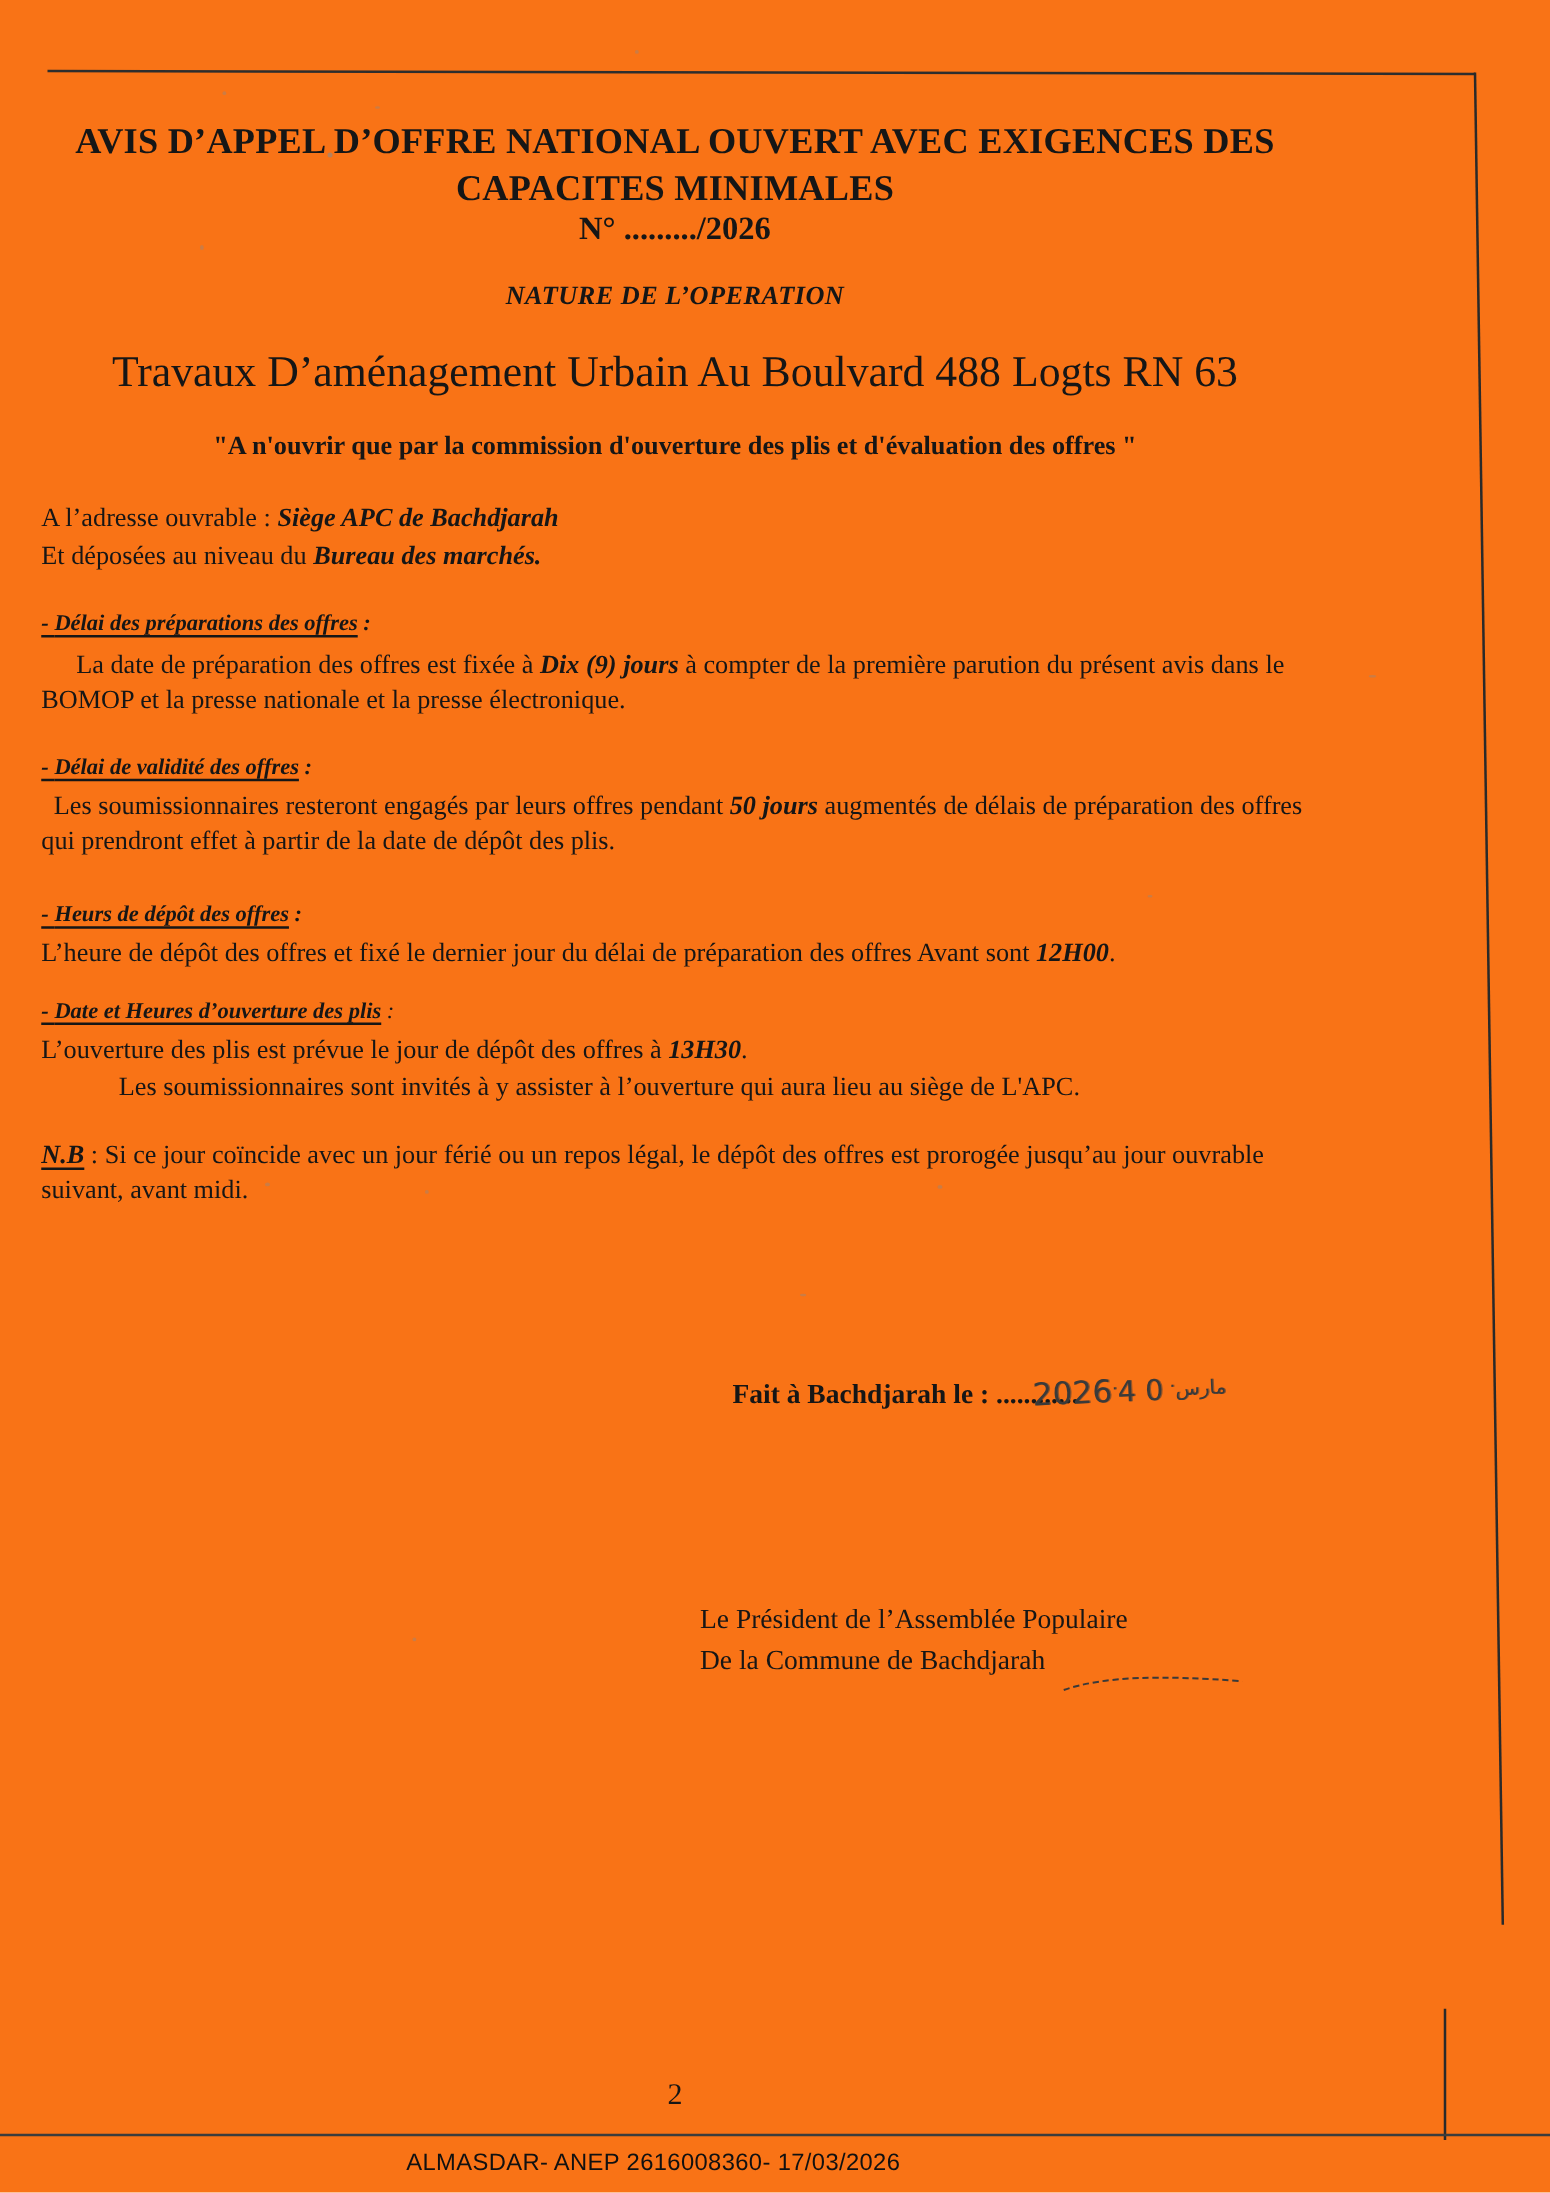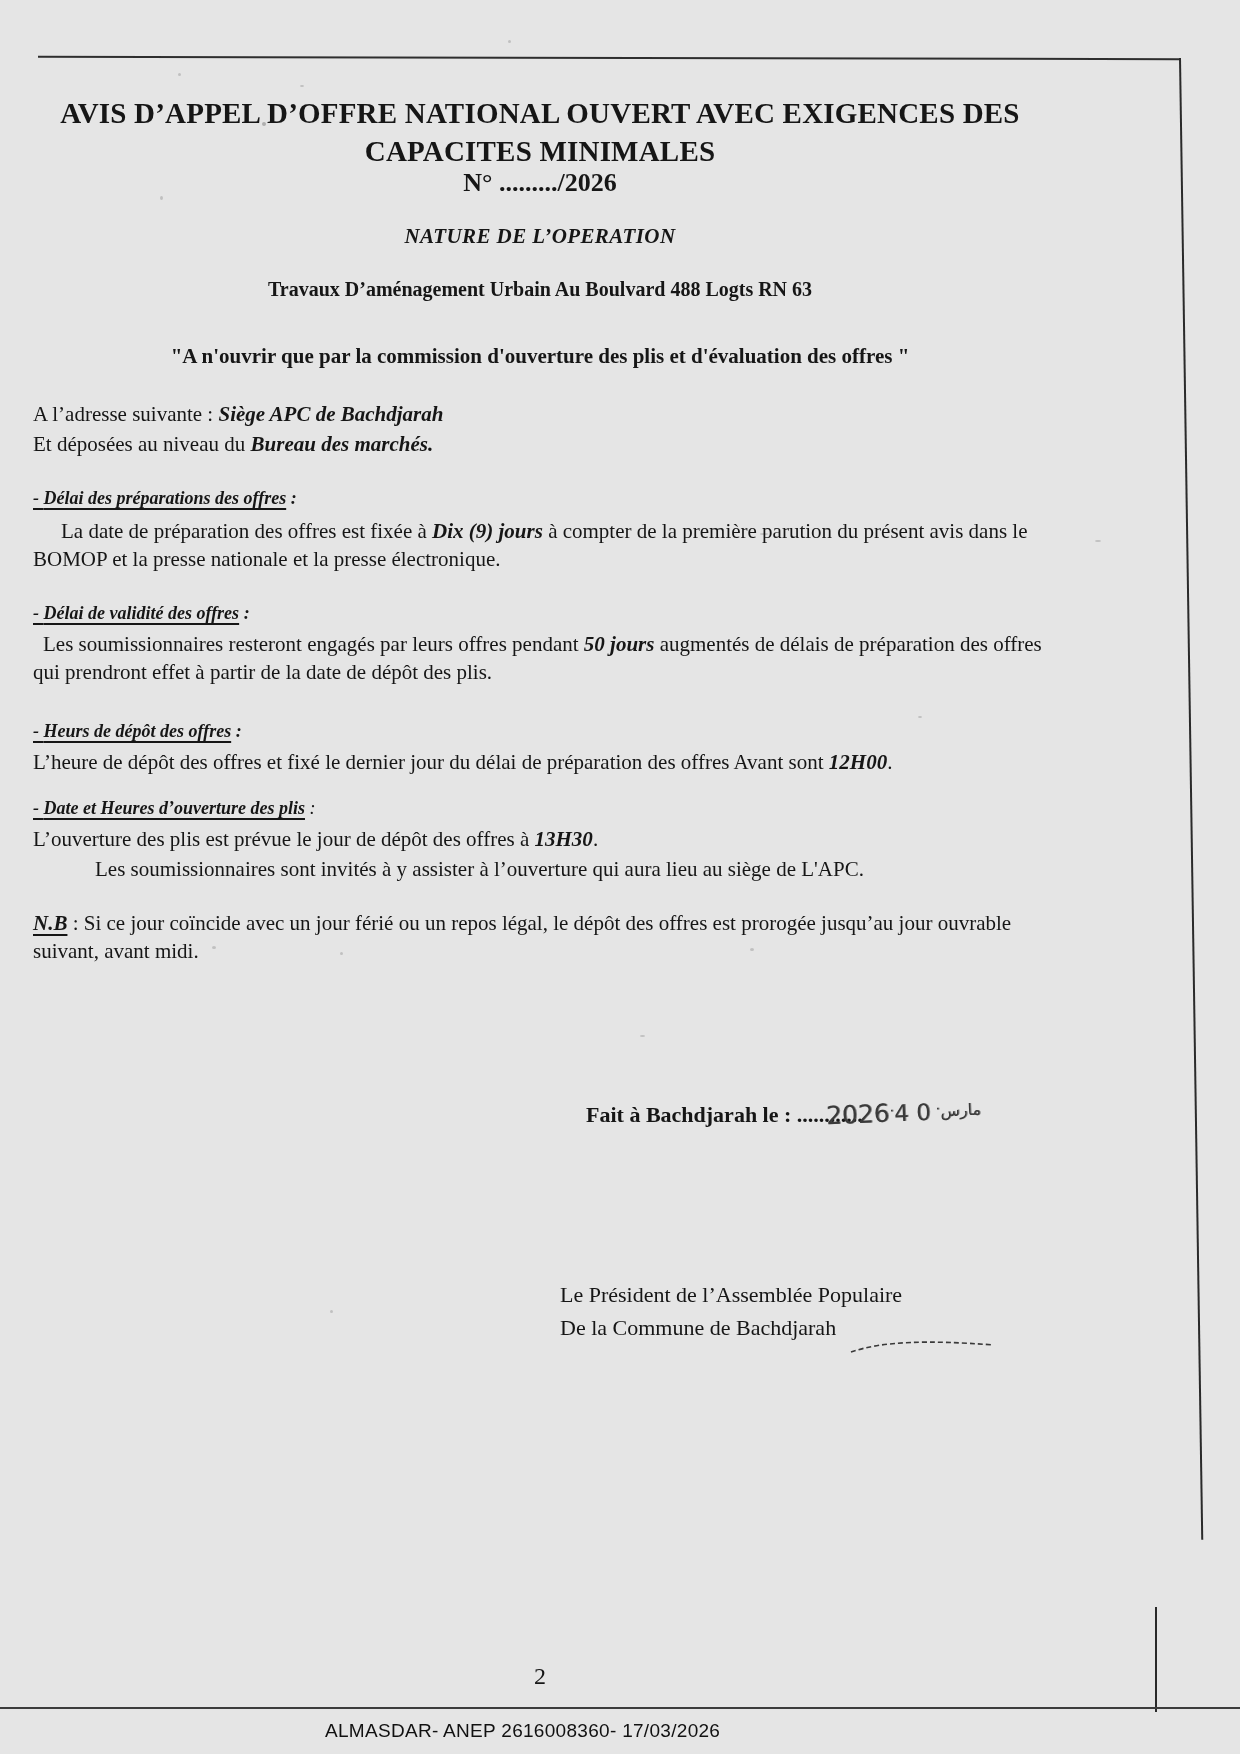--- a/index.html
+++ b/index.html
@@ -1,32 +1,32 @@
 <!DOCTYPE html>
 <html><head>
 <meta charset="utf-8">
 <style>
   html,body{margin:0;padding:0;background:#ffffff;}
   .page{
     position:relative;
     width:1240px;height:1754px;
-    background:#e5e5e5;
+    background:#f97316;
     overflow:hidden;
     font-family:"Liberation Serif","DejaVu Serif",serif;
     color:#161616;
   }
   .abs{position:absolute;}
   .col{left:33px;width:1014px;}
   .center{text-align:center;}
   .b{font-weight:bold;font-style:italic;}
   .u{text-decoration:underline;text-underline-offset:4px;text-decoration-thickness:2px;}
   .title{font-size:29px;line-height:38px;font-weight:bold;letter-spacing:.2px;}
   .ref{font-size:26px;font-weight:bold;}
   .nature{font-size:21px;font-weight:bold;letter-spacing:.4px;}
-  .operation{font-size:20px;font-weight:bold;}
+  .operation{font-size:35px;font-weight:normal;}
   .quote{font-size:21px;font-weight:bold;}
   .body{font-size:21px;line-height:27.5px;}
   .h{font-size:18px;font-weight:bold;font-style:italic;}
   .scanline{background:#2e2e2e;}
   .vline{width:2px;background:#2a2a2a;}
   .speck{position:absolute;background:#8a8a8a;border-radius:50%;opacity:.4;}
   .dateline{font-size:22px;font-weight:bold;}
   .stamp{
     font-family:"DejaVu Sans",sans-serif;
     color:#3a3a3a;
@@ -76,21 +76,21 @@
 
   <div class="abs col center ref" style="top:168px;">N° ........./2026</div>
 
   <div class="abs col center nature" style="top:224px;font-style:italic;">NATURE DE L’OPERATION</div>
 
   <div class="abs col center operation" style="top:278px;">Travaux D’aménagement Urbain Au Boulvard 488 Logts RN 63</div>
 
   <div class="abs col center quote" style="top:344px;">"A n'ouvrir que par la commission d'ouverture des plis et d'évaluation des offres "</div>
 
   <div class="abs col body" style="top:401px;">
-    <span>A l’adresse suivante : </span><span class="b">Siège APC de Bachdjarah</span>
+    <span>A l’adresse ouvrable : </span><span class="b">Siège APC de Bachdjarah</span>
   </div>
   <div class="abs col body" style="top:431px;">
     <span>Et déposées au niveau du </span><span class="b">Bureau des marchés.</span>
   </div>
 
   <div class="abs col h" style="top:488px;">
     <span class="u"><span>- </span><span>Délai des préparations des offres</span></span><span> :</span>
   </div>
   <div class="abs col body" style="top:518px;text-indent:28px;">
     <span>La date de préparation des offres est fixée à </span><span class="b">Dix (9) jours</span><span> à compter de la première parution du présent avis dans le BOMOP et la presse nationale et la presse électronique.</span>

